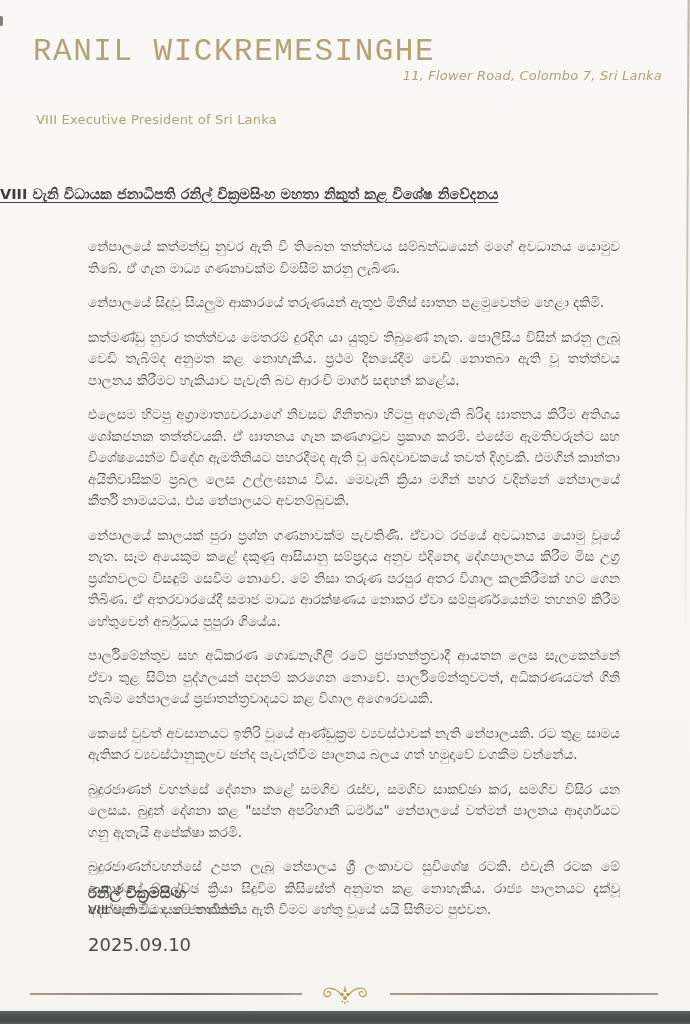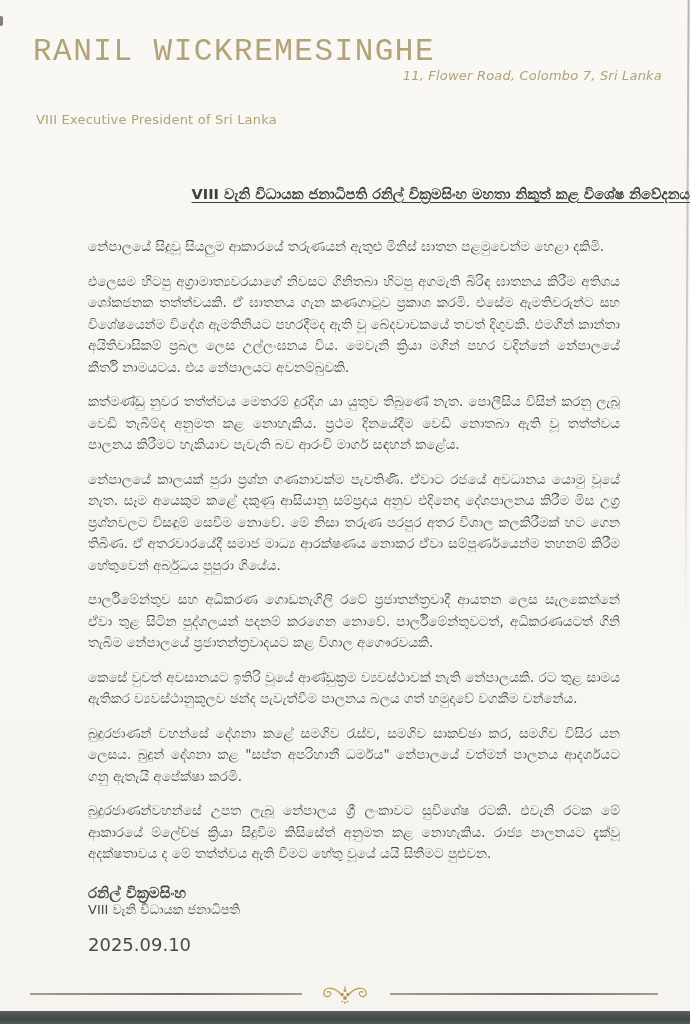--- a/index.html
+++ b/index.html
@@ -23,21 +23,21 @@
     position:absolute; left:36px; top:76px;
     font-size:13px; color:#b3a278; letter-spacing:0.2px;margin-top:36px;
   }
   .lh-addr {
     position:absolute; right:28px; top:68px;
     font-size:13px; color:#b3a278; letter-spacing:0.2px;font-style:italic;
   }
   
   .doc-heading {
     position:absolute; top:186px; left:0; width:100%;
-    text-align:right;
+    text-align:left;
     font-size:14.5px; font-weight:bold;
     color:#3e3e3c;
     text-decoration:underline;
     text-underline-offset:3px;
   }
   
   .doc-body {
     position:absolute; top:236px; left:88px; width:532px;
     color:#4a4a47;
   }
@@ -83,23 +83,24 @@
 
 <div class="page">
 
   <div class="lh-name">RANIL WICKREMESINGHE</div>
   <div class="lh-sub">VIII Executive President of Sri Lanka</div>
   <div class="lh-addr">11, Flower Road, Colombo 7, Sri Lanka</div>
 
   <div class="doc-heading">VIII වැනි විධායක ජනාධිපති රනිල් වික්‍රමසිංහ මහතා නිකුත් කළ විශේෂ නිවේදනය</div>
 
   <div class="doc-body">
+    <p>නේපාලයේ කත්මන්ඩු නුවර ඇති වී තිබෙන තත්ත්වය සම්බන්ධයෙන් මගේ අවධානය යොමුව තිබේ. ඒ ගැන මාධ්‍ය ගණනාවක්ම විමසීම් කරනු ලැබිණ.</p>
     <p>නේපාලයේ සිදුවූ සියලුම ආකාරයේ තරුණයන් ඇතුළු මිනිස් ඝාතන පළමුවෙන්ම හෙළා දකිමි.</p>
+    <p>කත්මණ්ඩු නුවර තත්ත්වය මෙතරම් දුරදිග යා යුතුව තිබුණේ නැත. පොලීසිය විසින් කරනු ලැබූ වෙඩි තැබීම්ද අනුමත කළ නොහැකිය. ප්‍රථම දිනයේදීම වෙඩි නොතබා ඇති වූ තත්ත්වය පාලනය කිරීමට හැකියාව පැවැති බව ආරංචි මාර්ග සඳහන් කළේය.</p>
     <p>එලෙසම හිටපු අග්‍රාමාත්‍යවරයාගේ නිවසට ගිනිතබා හිටපු අගමැති බිරිඳ ඝාතනය කිරීම අතිශය ශෝකජනක තත්ත්වයකි. ඒ ඝාතනය ගැන කණගාටුව ප්‍රකාශ කරමි. එසේම ඇමතිවරුන්ට සහ විශේෂයෙන්ම විදේශ ඇමතිනියට පහරදීමද ඇති වූ බේදවාචකයේ තවත් දිගුවකි. එමගින් කාන්තා අයිතිවාසිකම් ප්‍රබල ලෙස උල්ලංඝනය විය. මෙවැනි ක්‍රියා මගින් පහර වදින්නේ නේපාලයේ කීර්ති නාමයටය. එය නේපාලයට අවනම්බුවකි.</p>
-    <p>කත්මණ්ඩු නුවර තත්ත්වය මෙතරම් දුරදිග යා යුතුව තිබුණේ නැත. පොලීසිය විසින් කරනු ලැබූ වෙඩි තැබීම්ද අනුමත කළ නොහැකිය. ප්‍රථම දිනයේදීම වෙඩි නොතබා ඇති වූ තත්ත්වය පාලනය කිරීමට හැකියාව පැවැති බව ආරංචි මාර්ග සඳහන් කළේය.</p>
     <p>නේපාලයේ කාලයක් පුරා ප්‍රශ්න ගණනාවක්ම පැවතිණි. ඒවාට රජයේ අවධානය යොමු වූයේ නැත. සෑම අයෙකුම කළේ දකුණු ආසියානු සම්ප්‍රදාය අනුව එදිනෙදා දේශපාලනය කිරීම මිස උග්‍ර ප්‍රශ්නවලට විසඳුම් සෙවීම නොවේ. මේ නිසා තරුණ පරපුර අතර විශාල කලකිරීමක් හට ගෙන තිබිණ. ඒ අතරවාරයේදී සමාජ මාධ්‍ය ආරක්ෂණය නොකර ඒවා සම්පූර්ණයෙන්ම තහනම් කිරීම හේතුවෙන් අර්බුධය පුපුරා ගියේය.</p>
     <p>පාර්ලිමේන්තුව සහ අධිකරණ ගොඩනැගිලි රටේ ප්‍රජාතන්ත්‍රවාදී ආයතන ලෙස සැලකෙන්නේ ඒවා තුළ සිටින පුද්ගලයන් පදනම් කරගෙන නොවේ. පාර්ලිමේන්තුවටත්, අධිකරණයටත් ගිනි තැබීම නේපාලයේ ප්‍රජාතන්ත්‍රවාදයට කළ විශාල අගෞරවයකි.</p>
     <p>කෙසේ වුවත් අවසානයට ඉතිරි වූයේ ආණ්ඩුක්‍රම ව්‍යවස්ථාවක් නැති නේපාලයකි. රට තුළ සාමය ඇතිකර ව්‍යවස්ථානුකූලව ඡන්ද පැවැත්වීම පාලනය බලය ගත් හමුදාවේ වගකීම වන්නේය.</p>
     <p>බුදුරජාණන් වහන්සේ දේශනා කළේ සමගිව රැස්ව, සමගිව සාකච්ඡා කර, සමගිව විසිර යන ලෙසය. බුදුන් දේශනා කළ "සප්ත අපරිහානී ධර්මය" නේපාලයේ වත්මන් පාලනය ආදර්ශයට ගනු ඇතැයි අපේක්ෂා කරමි.</p>
     <p>බුදුරජාණන්වහන්සේ උපත ලැබූ නේපාලය ශ්‍රී ලංකාවට සුවිශේෂ රටකි. එවැනි රටක මේ ආකාරයේ ම්ලේච්ඡ ක්‍රියා සිදුවීම කිසිසේත් අනුමත කළ නොහැකිය. රාජ්‍ය පාලනයට දැක්වූ අදක්ෂතාවය ද මේ තත්ත්වය ඇති වීමට හේතු වූයේ යයි සිතීමට පුළුවන.</p>
   </div>
 
   <div class="sig">
     <div class="sig-name">රනිල් වික්‍රමසිංහ</div>
     <div class="sig-title">VIII වැනි විධායක ජනාධිපති</div>

